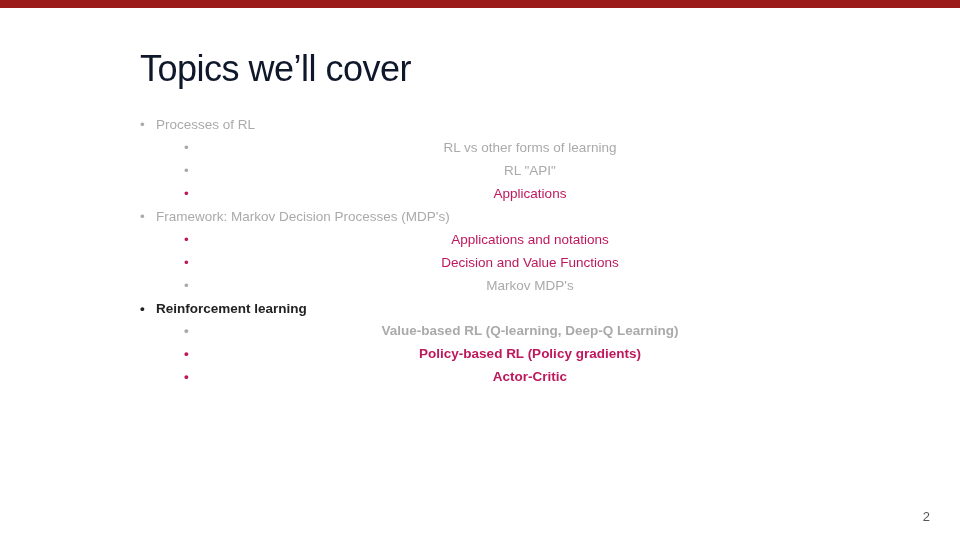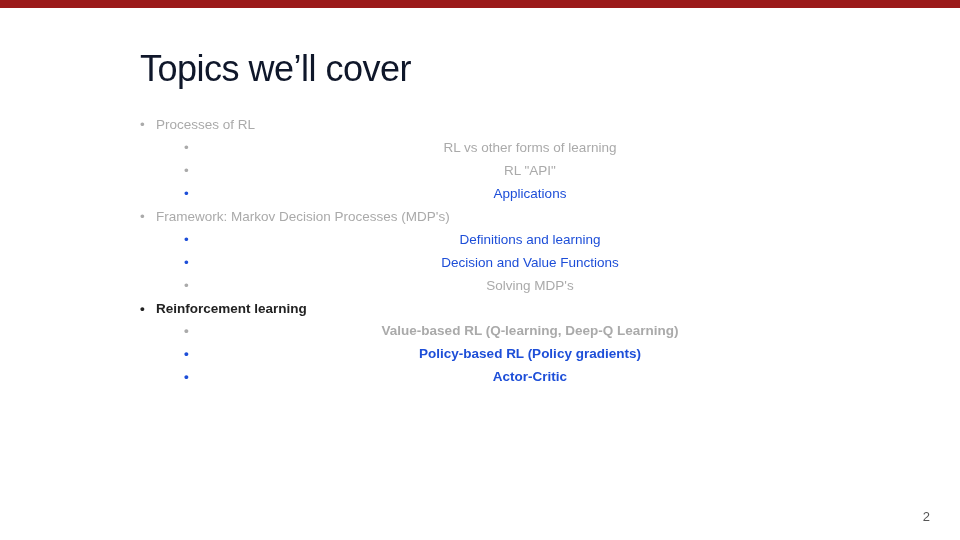--- a/index.html
+++ b/index.html
@@ -29,21 +29,21 @@
     .bullet-list {
       list-style: none;
       font-size: 13.5px;
       line-height: 1.7;
     }
     .bullet-list li {
       color: #aaa;
       position: relative;
     }
     .bullet-list li.active {
-      color: #1d4ed8;
+      color: #be185d;
     }
     .bullet-list li.active.bold {
       font-weight: 600;
       color: #222;
     }
     .bullet-list > li {
       padding-left: 16px;
     }
     .bullet-list > li::before {
       content: '•';
@@ -103,24 +103,24 @@
       <ul class="sub-list">
         <li><span>RL vs other forms of learning</span></li>
         <li><span>RL "API"</span></li>
         <li class="active"><span>Applications</span></li>
       </ul>
     </li>
 
     <li>
       <span>Framework: Markov Decision Processes (MDP's)</span>
       <ul class="sub-list">
-        <li class="active"><span>Definitions and learning</span></li>
+        <li class="active"><span>Applications and notations</span></li>
         <li class="active"><span>Decision and Value Functions</span></li>
         <li>
-          <span>Solving MDP's</span>
+          <span>Markov MDP's</span>
         </li>
       </ul>
     </li>
 
     <li class="active bold">
       <span>Reinforcement learning</span>
       <ul class="sub-list">
         <li><span>Value-based RL (Q-learning, Deep-Q Learning)</span></li>
         <li class="active"><span>Policy-based RL (Policy gradients)</span></li>
         <li class="active"><span>Actor-Critic</span></li>

